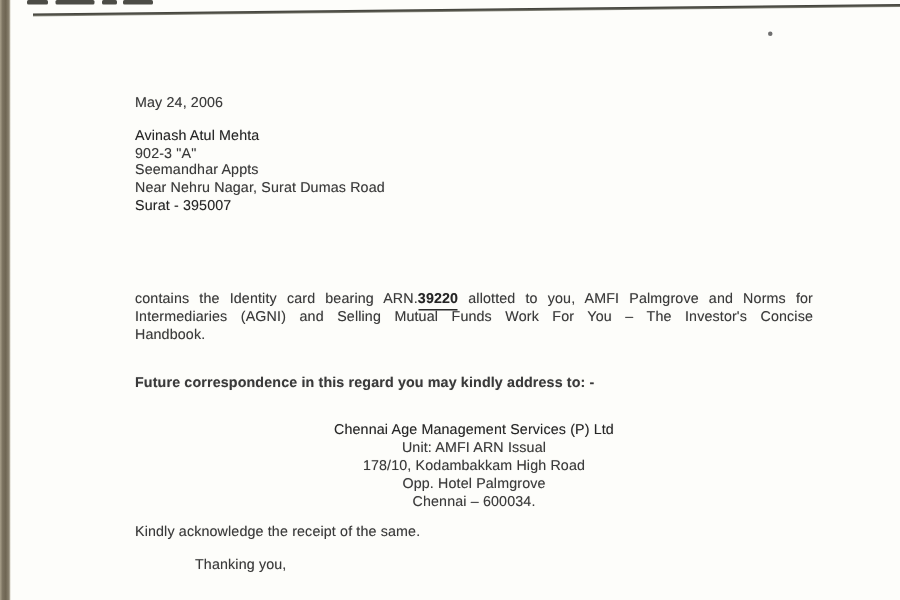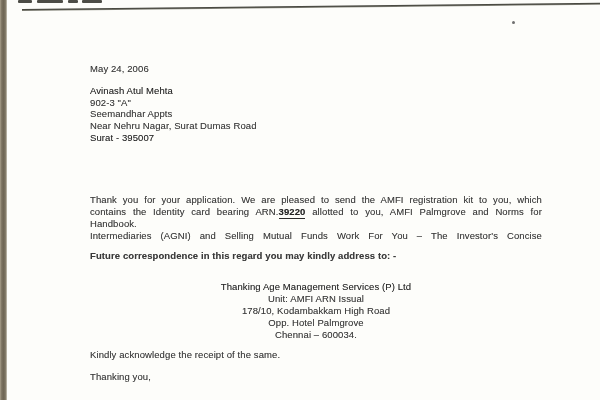--- a/index.html
+++ b/index.html
@@ -89,21 +89,21 @@
     border-bottom: 1.2px solid #2b2b2b;
     padding-bottom: 0.5px;
   }
   .future-line { top: 250px; font-weight: bold; }
   .forward-address-block {
     top: 281px;
     text-align: center;
     line-height: 12.1px;
   }
   .acknowledge-line { top: 349px; }
-  .thanking-line { top: 371px; }
+  .thanking-line { top: 371px; margin-left: 40px; }
   .signoff-line { top: 389px; }
 </style>
 </head>
 <body>
 
 <div class="page">
 
   <div class="scan-edge-strip"></div>
 
   <div class="top-text-fragment">
@@ -124,30 +124,29 @@
     <div class="abs recipient-block">
       <div class="bold">Avinash Atul Mehta</div>
       <div>902-3 "A"</div>
       <div>Seemandhar Appts</div>
       <div>Near Nehru Nagar, Surat Dumas Road</div>
       <div class="bold">Surat - 395007</div>
     </div>
 
 
     <div class="abs body-paragraph">
-      <div class="body-line">Thank you for your application. We are pleased to send the AMFI registration kit to you, which</div>
       <div class="body-line"><span>contains the Identity card bearing ARN.</span><span class="arn-number">39220</span> <span>allotted to you, AMFI Palmgrove and Norms for</span></div>
+      <div class="body-line">Intermediaries (AGNI) and Selling Mutual Funds Work For You – The Investor's Concise</div>
       <div class="body-line last">Handbook.</div>
-      <div class="body-line">Intermediaries (AGNI) and Selling Mutual Funds Work For You – The Investor's Concise</div>
     </div>
 
     <div class="abs future-line">Future correspondence in this regard you may kindly address to: -</div>
 
     <div class="abs forward-address-block">
-      <div class="bold">Thanking Age Management Services (P) Ltd</div>
+      <div class="bold">Chennai Age Management Services (P) Ltd</div>
       <div>Unit: AMFI ARN Issual</div>
       <div>178/10, Kodambakkam High Road</div>
       <div>Opp. Hotel Palmgrove</div>
       <div>Chennai – 600034.</div>
     </div>
 
     <div class="abs acknowledge-line">Kindly acknowledge the receipt of the same.</div>
 
     <div class="abs thanking-line">Thanking you,</div>
 

